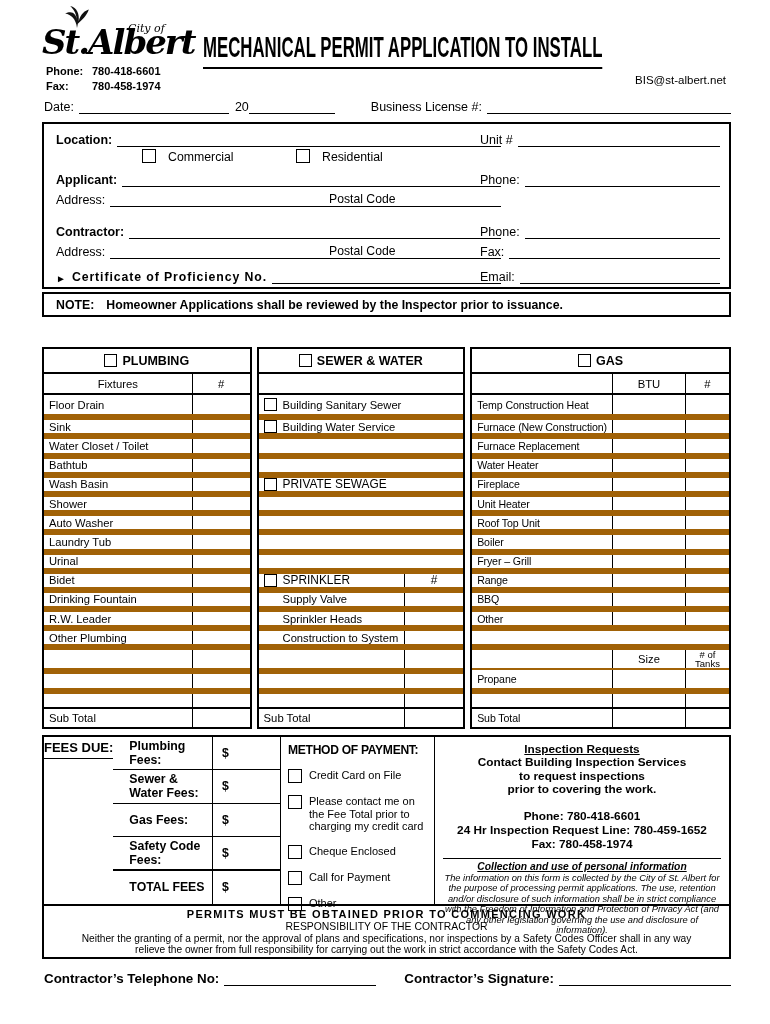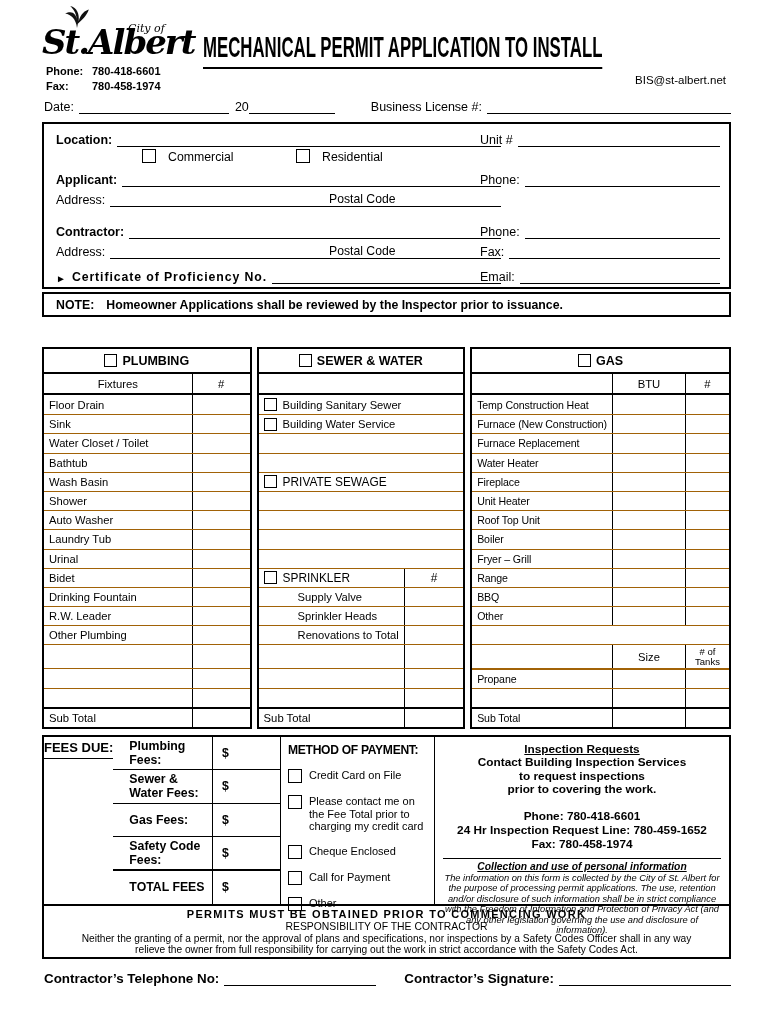--- a/index.html
+++ b/index.html
@@ -52,35 +52,35 @@
   .ctype .cb { width:15px; height:15px; }
 
   
   .perm-table { position:absolute; left:42px; top:347px; width:689px; height:382px; display:flex; gap:5px; }
   .tcol { border:2px solid #000; display:flex; flex-direction:column; background:#fff; }
   .tcol.p { width:211px; } .tcol.s { width:210px; } .tcol.g { flex:1; }
   .tcol-title { height:25px; flex:none; display:flex; align-items:center; justify-content:center; gap:5px;
                 font-weight:700; font-size:12.5px; border-bottom:2px solid #000; }
   .tcol-title .cb { width:13px; height:13px; border-width:1.5px; }
   .tsubhead { height:21px; flex:none; display:flex; font-size:11.3px; border-bottom:2px solid #000; align-items:stretch; }
-  .trow { height:19.2px; flex:none; display:flex; align-items:stretch; font-size:11.2px; border-top:1px solid #a16207; }
+  .trow { height:19.2px; flex:none; display:flex; align-items:stretch; font-size:11.2px; border-top:6px solid #a16207; }
   .rows .trow:first-child { border-top:none; }
   .trow.tall { height:24px; }
   .trow.thick { border-top-width:2px; }
   .strow { border-top:2px solid #000; flex:1; display:flex; align-items:stretch; font-size:11.3px; }
   .cl { flex:1; padding:0 5px; white-space:nowrap; overflow:hidden; display:flex; align-items:center; }
   .cl.center { justify-content:center; }
   .cn { width:58px; border-left:1px solid #000; display:flex; align-items:center; justify-content:center; }
   .cn.s { width:59px; } .cn.gn { width:44px; }
   .cbtu { width:73px; border-left:1px solid #000; display:flex; align-items:center; justify-content:center; }
   .tcol.g .cl { font-size:10.6px; letter-spacing:-0.1px; }
   .tanks { font-size:9.5px; line-height:9.6px; text-align:center; }
   .cb.sm { width:13px; height:13px; border-width:1.5px; margin-right:6px; }
   .boldlab { font-weight:400; font-size:11.9px; }
-  .indent { padding-left:24px;margin-left:15px; }
+  .indent { padding-left:24px; }
 
   
   .bottom-box { position:absolute; left:42px; top:735px; width:689px; height:224px; border:2px solid #000;
                 display:flex; flex-direction:column; }
   .bcols { flex:1; display:flex; min-height:0; }
   .fees { width:236px; display:flex; flex-direction:row; }
   .fees-title { height:22px; flex:none; border-bottom:1px solid #000; display:flex; align-items:center;
                 justify-content:center; font-weight:700; font-size:13px; }
   .fee-rows { flex:1; display:flex; flex-direction:column; }
   .fee-row { flex:1; display:flex; border-top:1px solid #000; font-size:12.3px; font-weight:700; align-items:center; }
@@ -353,21 +353,21 @@
             <div class="cn s"></div>
           </div>
           <div class="trow">
             <div class="cl indent">
               <span>Sprinkler Heads</span>
             </div>
             <div class="cn s"></div>
           </div>
           <div class="trow">
             <div class="cl indent">
-              <span>Renovations to Total</span>
+              <span>Construction to System</span>
             </div>
             <div class="cn s"></div>
           </div>
           <div class="trow tall">
             <div class="cl">
               <span></span>
             </div>
             <div class="cn s"></div>
           </div>
           <div class="trow">

